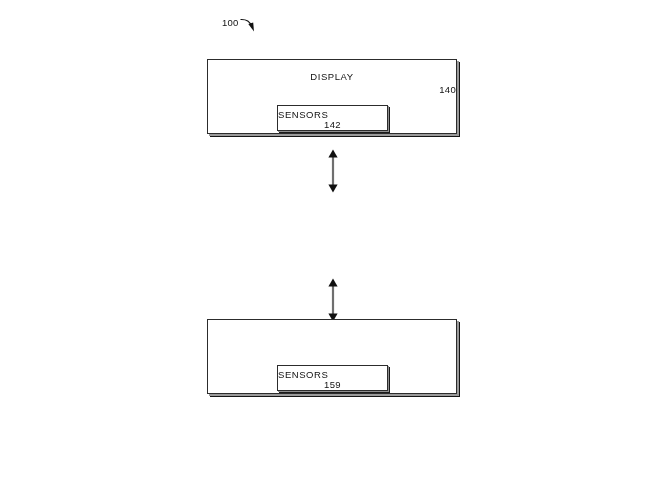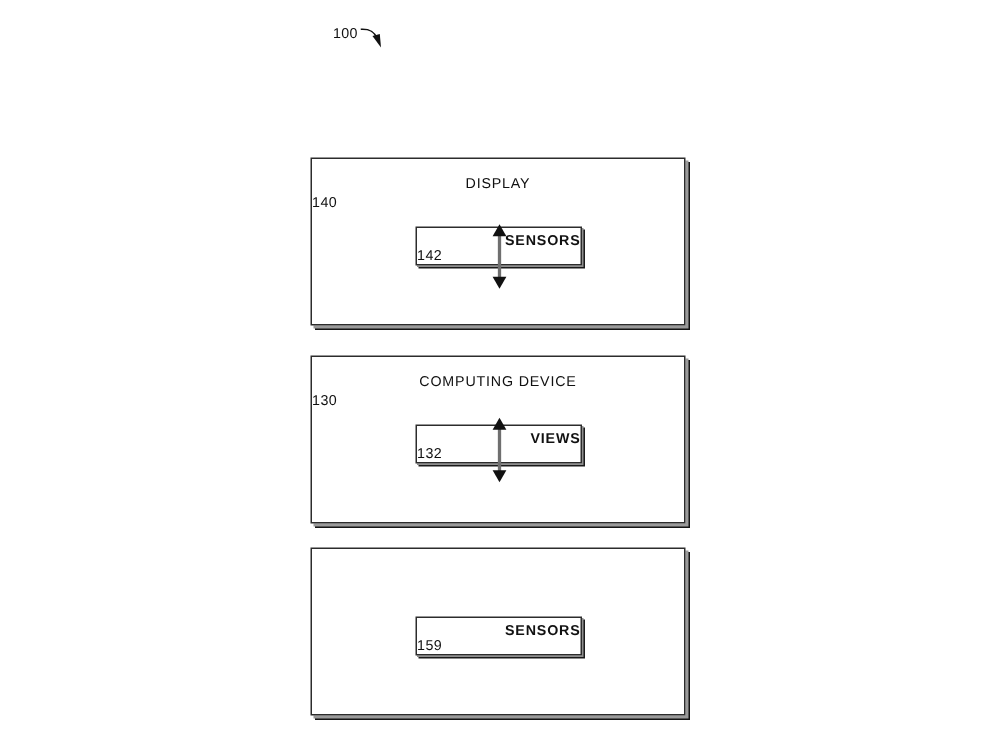--- a/index.html
+++ b/index.html
@@ -37,26 +37,25 @@
     top: 15px;
     width: 20px;
     height: 22px;
   }
 
   
   .block {
     position: absolute;
     left: 207px;
     width: 250px;
-    height: 112px;
+    height: 75px;
     box-sizing: border-box;
     background: #ffffff;
     border: 1px solid #2c2c2c;
     box-shadow: 2px 2px 0 0 #9a9a9a, 3px 3px 0 0 #141414;
-    margin-top: 46px;
   }
   .block-1 { top: 59px; }
   .block-2 { top: 191px; }
   .block-3 { top: 319px; }
 
   .block-title {
     position: absolute;
     left: 0;
     right: 0;
     top: 10px;
@@ -64,21 +63,21 @@
     font-size: 9.5px;
     letter-spacing: 0.55px;
     line-height: 13px;
     color: #111;
   }
   .block-num {
     position: absolute;
     left: 0;
     right: 0;
     top: 23px;
-    text-align: left;
+    text-align: right;
     font-size: 9.5px;
     letter-spacing: 0.3px;
     line-height: 13px;
     color: #111;
   }
 
   
   .inner-block {
     position: absolute;
     left: 69px;
@@ -88,32 +87,32 @@
     box-sizing: border-box;
     background: #ffffff;
     border: 1px solid #2c2c2c;
     box-shadow: 1px 1px 0 0 #8e8e8e, 2px 2px 0 0 #1a1a1a;
   }
   .inner-title {
     position: absolute;
     left: 0;
     right: 0;
     top: 3px;
-    text-align: right;
+    text-align: left;
     font-size: 9.5px;
     letter-spacing: 0.55px;
     line-height: 11px;
     color: #111;
-    font-weight: bold;
   }
   .inner-num {
     position: absolute;
     left: 0;
     right: 0;
     top: 13px;
+    text-align: center;
     font-size: 9.5px;
     letter-spacing: 0.3px;
     line-height: 11px;
     color: #111;
   }
 
   
   .connector {
     position: absolute;
     left: 320px;
@@ -141,28 +140,20 @@
       <div class="inner-num">142</div>
     </div>
   </div>
 
   <svg class="connector connector-1" viewBox="0 0 26 46" preserveAspectRatio="none">
     <line x1="13" y1="6" x2="13" y2="40" stroke="#6f6f6f" stroke-width="2.2"></line>
     <path d="M13,1.5 L17.6,9.5 L8.4,9.5 Z" fill="#111"></path>
     <path d="M13,44.5 L8.4,36.5 L17.6,36.5 Z" fill="#111"></path>
   </svg>
 
-  <div class="block block-2">
-    <div class="block-title">COMPUTING DEVICE</div>
-    <div class="block-num">130</div>
-    <div class="inner-block">
-      <div class="inner-title">VIEWS</div>
-      <div class="inner-num">132</div>
-    </div>
-  </div>
 
   <svg class="connector connector-2" viewBox="0 0 26 46" preserveAspectRatio="none">
     <line x1="13" y1="6" x2="13" y2="40" stroke="#6f6f6f" stroke-width="2.2"></line>
     <path d="M13,1.5 L17.6,9.5 L8.4,9.5 Z" fill="#111"></path>
     <path d="M13,44.5 L8.4,36.5 L17.6,36.5 Z" fill="#111"></path>
   </svg>
 
   <div class="block block-3">
     <div class="inner-block">
       <div class="inner-title">SENSORS</div>

